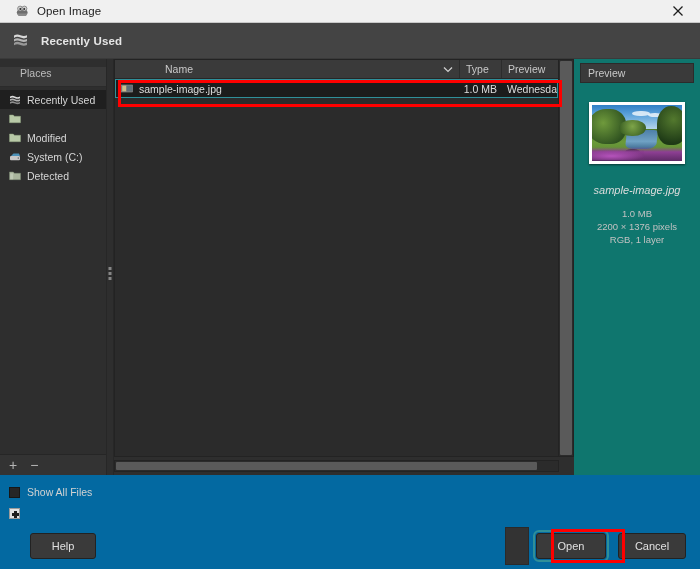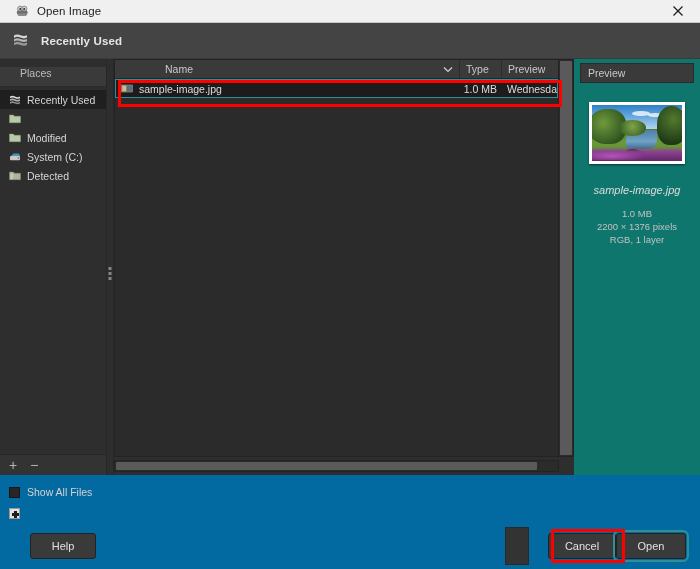--- a/index.html
+++ b/index.html
@@ -663,21 +663,21 @@
       <span class="chk-box"></span>
       <span class="chk-label">Show All Files</span>
     </div>
     <div class="exp-row">
       <span class="exp-ico"></span>
     </div>
     <div class="btn-row">
       <div class="btn btn-help">Help</div>
       <div class="spacer"></div>
       <div class="ghost-btn"></div>
+      <div class="btn btn-open">Open</div>
       <div class="btn btn-cancel">Cancel</div>
-      <div class="btn btn-open">Open</div>
     </div>
   </div>
 
   <div class="annot" id="annot-file"></div>
   <div class="annot" id="annot-open"></div>
 
 </div>
 
 </body></html>

